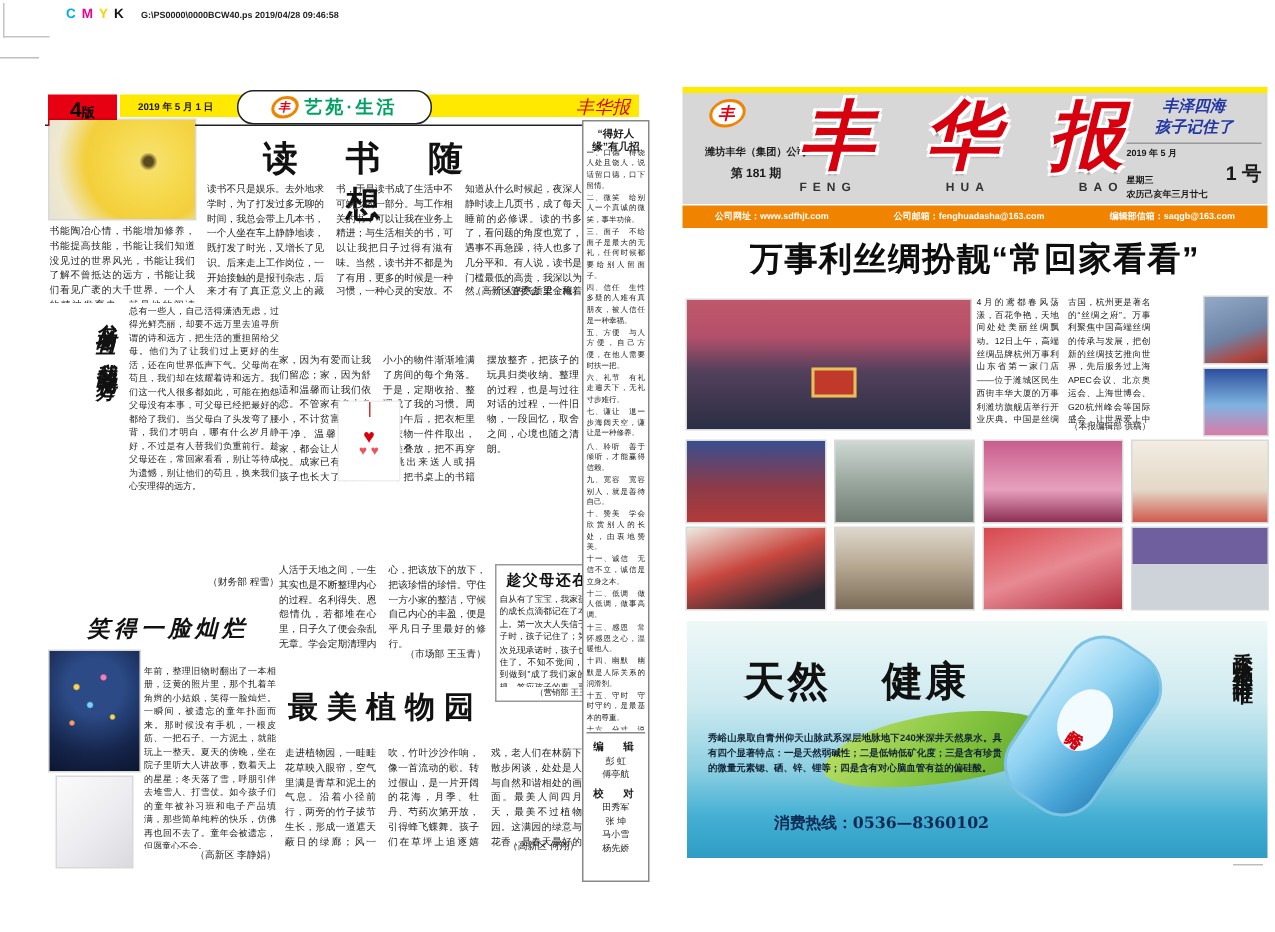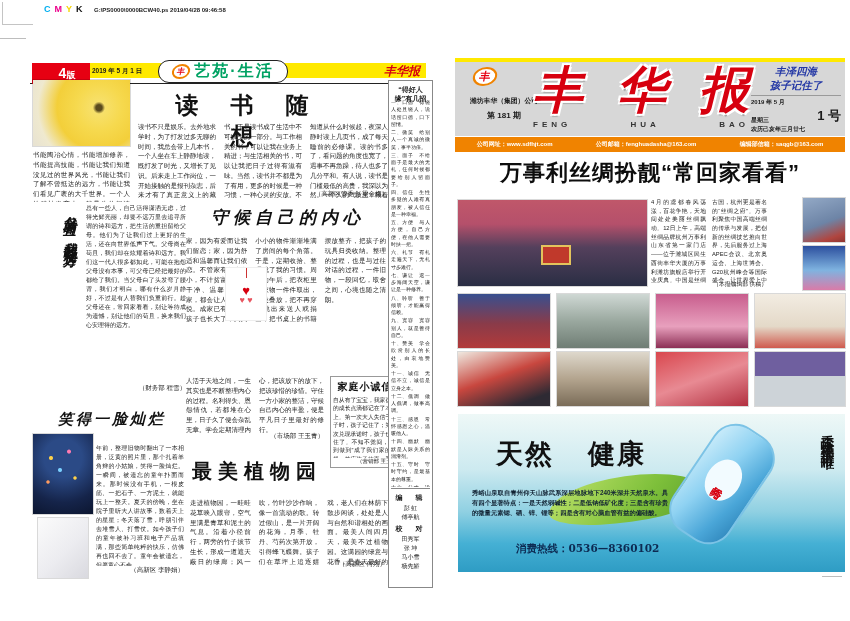--- a/index.html
+++ b/index.html
@@ -16,32 +16,32 @@
   .dashmark{background:#bdbdbd;height:1px;}
   
   .page{background:#fff;}
   .txt{font-size:6.5px;line-height:1.5;text-align:justify;color:#1c1c1c;overflow:hidden;}
   .byline{font-size:6.5px;text-align:right;color:#1c1c1c;}
   .cols3{column-count:3;column-gap:8px;}
   .cols2{column-count:2;column-gap:8px;}
   .photo{outline:1px solid rgba(0,0,0,.15);}
   
   .p4-head{left:0;top:0;width:398px;height:23px;border-bottom:1.5px solid #222;}
-  .p4-no{left:2px;top:3px;width:46px;height:21px;background:#e60012;color:#ffffff;
-         font-weight:bold;text-align:center;line-height:21px;font-size:14px;padding-left:12px;}
+  .p4-no{left:2px;top:3px;width:46px;height:21px;background:#e60012;color:#000000;
+         font-weight:bold;text-align:center;line-height:21px;font-size:14px;}
   .p4-no small{font-size:9px;}
   .p4-strip{left:50px;top:3px;width:346px;height:15px;background:#ffe900;}
   .p4-date{left:62px;top:7px;font-size:6.5px;font-weight:bold;}
   .p4-banner{left:128px;top:0;width:128px;height:21px;background:#fff;border:1px solid #222;
              border-radius:11px;display:flex;align-items:center;justify-content:center;gap:4px;}
-  .p4-banner .sec{color:#00a263;font-weight:bold;font-size:16px;letter-spacing:2px;}
+  .p4-banner .sec{color:#00a263;font-weight:bold;font-size:12px;letter-spacing:2px;}
   .logo-ring{width:14px;height:11px;border:2px solid #f08300;border-radius:50%;
              display:inline-flex;align-items:center;justify-content:center;
              color:#e60012;font-size:8px;font-weight:bold;transform:skewX(-12deg);background:#fff;}
-  .p4-paper{right:8px;top:3px;color:#d7000f;font-weight:bold;font-style:italic;font-size:12px;
+  .p4-paper{right:8px;top:3px;color:#d7000f;font-weight:normal;font-style:italic;font-size:12px;
             font-family:"DejaVu Serif","Liberation Serif",serif;}
   
   .title-cal{font-family:"DejaVu Serif","Liberation Serif",serif;font-weight:bold;color:#111;}
   .reading-title{left:118px;top:30px;width:200px;font-size:23px;letter-spacing:12px;text-align:center;
                  font-weight:900;}
   .photo-bee{left:3px;top:20px;width:97px;height:66px;
      background:radial-gradient(circle at 68% 42%,#5a4a1e 0 4%,#f7e06a 8%,#f6d94e 30%,#f3cf3a 55%,#efe9cf 80%,#e7e2d2);}
   .reading-intro{left:3px;top:90px;width:97px;height:52px;}
   .reading-body{left:108px;top:62px;width:250px;height:80px;}
   .parents-title{left:18px;top:146px;width:30px;height:192px;writing-mode:vertical-rl;
@@ -172,32 +172,31 @@
     <div class="abs title-cal reading-title">读 书 随 想</div>
     <div class="abs photo photo-bee"></div>
     <div class="abs txt reading-intro">书能陶冶心情，书能增加修养，书能提高技能，书能让我们知道没见过的世界风光，书能让我们了解不曾抵达的远方，书能让我们看见广袤的大千世界。一个人的精神发育史，就是他的阅读史。</div>
     <div class="abs txt cols3 reading-body">读书不只是娱乐。去外地求学时，为了打发过多无聊的时间，我总会带上几本书，一个人坐在车上静静地读，既打发了时光，又增长了见识。后来走上工作岗位，一开始接触的是报刊杂志，后来才有了真正意义上的藏书，于是读书成了生活中不可缺少的一部分。与工作相关的书，可以让我在业务上精进；与生活相关的书，可以让我把日子过得有滋有味。当然，读书并不都是为了有用，更多的时候是一种习惯，一种心灵的安放。不知道从什么时候起，夜深人静时读上几页书，成了每天睡前的必修课。读的书多了，看问题的角度也宽了，遇事不再急躁，待人也多了几分平和。有人说，读书是门槛最低的高贵，我深以为然。一个人的气质里，藏着他走过的路、爱过的人和读过的书。愿我们都能在书中遇见更好的自己，把平凡的日子读出诗意，把琐碎的生活读出远方。</div>
     <div class="abs byline" style="left:258px;top:130px;width:100px;">（高新区管委会 梁金梅）</div>
 
     <div class="abs title-cal parents-title">父母的苟且，我们的诗和远方</div>
     <div class="abs txt parents-body" style="font-size:6px;">总有一些人，自己活得潇洒无虑，过得光鲜亮丽，却要不远万里去追寻所谓的诗和远方，把生活的重担留给父母。他们为了让我们过上更好的生活，还在向世界低声下气。父母尚在苟且，我们却在炫耀着诗和远方。我们这一代人很多都如此，可能在抱怨父母没有本事，可父母已经把最好的都给了我们。当父母白了头发弯了腰背，我们才明白，哪有什么岁月静好，不过是有人替我们负重前行。趁父母还在，常回家看看，别让等待成为遗憾，别让他们的苟且，换来我们心安理得的远方。</div>
     <div class="abs byline parents-by">（财务部 程雪）</div>
 
-    <div class="abs title-cal guard-title">守候自己的内心</div>
     <div class="abs txt cols3 guard-body">家，因为有爱而让我们留恋；家，因为舒适和温馨而让我们依恋。不管家有多大多小，不计贫富，整洁干净、温馨有序的家，都会让人身心愉悦。成家已有多年，孩子也长大了，大大小小的物件渐渐堆满了房间的每个角落。于是，定期收拾、整理成了我的习惯。周末的午后，把衣柜里的衣物一件件取出，分类叠放，把不再穿的挑出来送人或捐出；把书桌上的书籍摆放整齐，把孩子的玩具归类收纳。整理的过程，也是与过往对话的过程，一件旧物，一段回忆，取舍之间，心境也随之清朗。</div>
     <div class="abs hearts">
       <span class="string"></span>
       <span class="h1">♥</span>
       <span class="h2">♥ ♥</span>
     </div>
     <div class="abs txt cols2 guard-body2">人活于天地之间，一生其实也是不断整理内心的过程。名利得失、恩怨情仇，若都堆在心里，日子久了便会杂乱无章。学会定期清理内心，把该放下的放下，把该珍惜的珍惜。守住一方小家的整洁，守候自己内心的丰盈，便是平凡日子里最好的修行。</div>
     <div class="abs byline guard-by">（市场部 王玉青）</div>
 
     <div class="abs honesty-box">
-      <div class="title-cal honesty-title">家庭小诚信</div>
+      <div class="title-cal honesty-title">趁父母还在</div>
       <div class="honesty-body">自从有了宝宝，我家孩子的成长点滴都记在了本子上。第一次大人失信于孩子时，孩子记住了；第一次兑现承诺时，孩子也记住了。不知不觉间，“说到做到”成了我们家的家规。答应孩子的事，再小也要办到。家庭小诚信，成就孩子大品格。</div>
       <div class="byline" style="font-size:5.5px;">（营销部 王玉）</div>
     </div>
 
     <div class="abs title-cal childhood-title">笑得一脸灿烂</div>
     <div class="abs photo photo-fireworks"></div>
     <div class="abs photo photo-feather"></div>
     <div class="abs txt childhood-body">年前，整理旧物时翻出了一本相册，泛黄的照片里，那个扎着羊角辫的小姑娘，笑得一脸灿烂。一瞬间，被遗忘的童年扑面而来。那时候没有手机，一根皮筋、一把石子、一方泥土，就能玩上一整天。夏天的傍晚，坐在院子里听大人讲故事，数着天上的星星；冬天落了雪，呼朋引伴去堆雪人、打雪仗。如今孩子们的童年被补习班和电子产品填满，那些简单纯粹的快乐，仿佛再也回不去了。童年会被遗忘，但愿童心不会。</div>
     <div class="abs byline childhood-by">（高新区 李静娟）</div>
 

